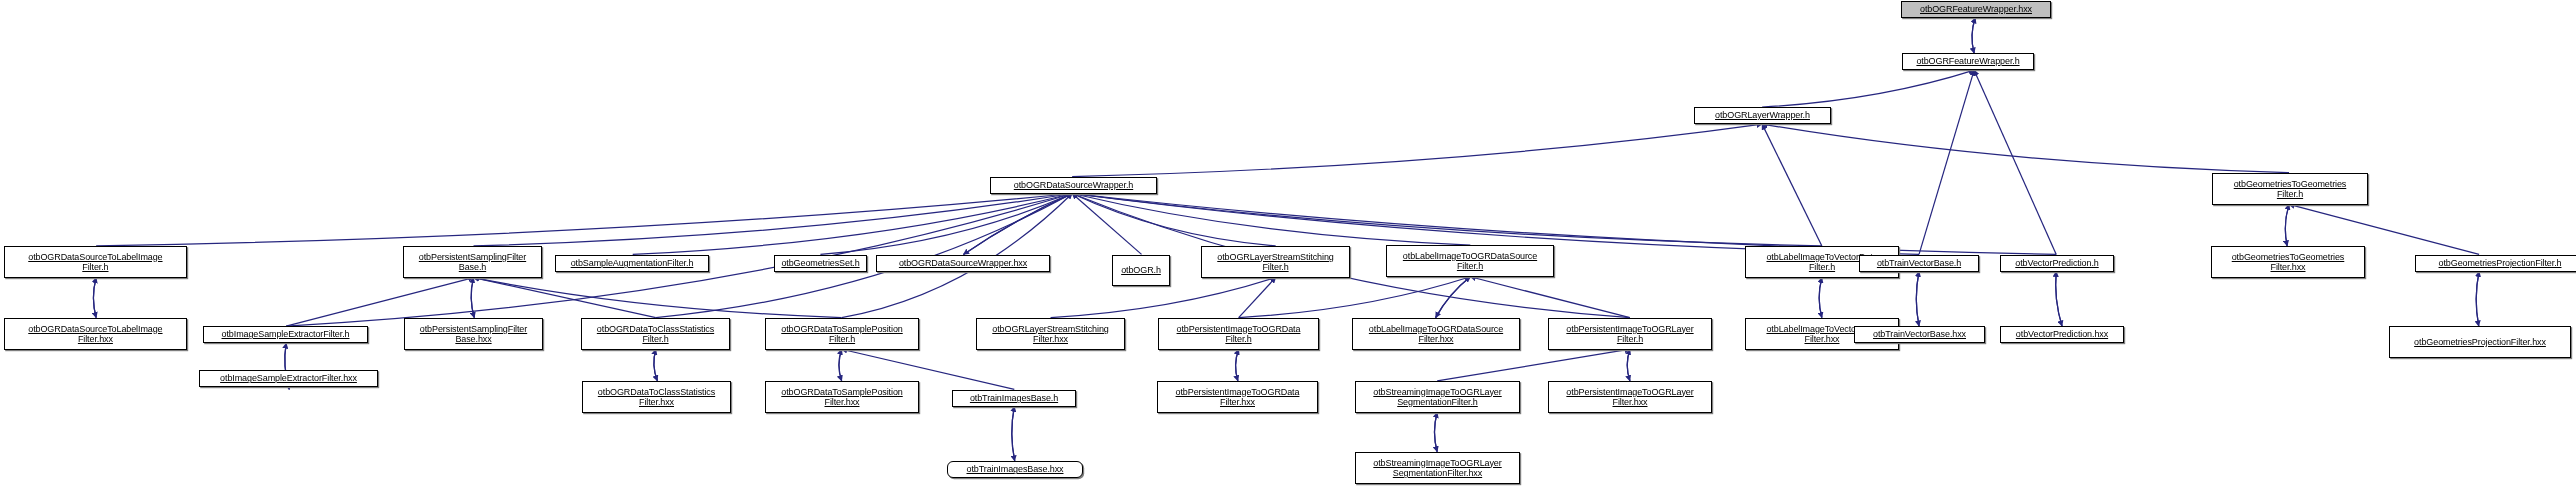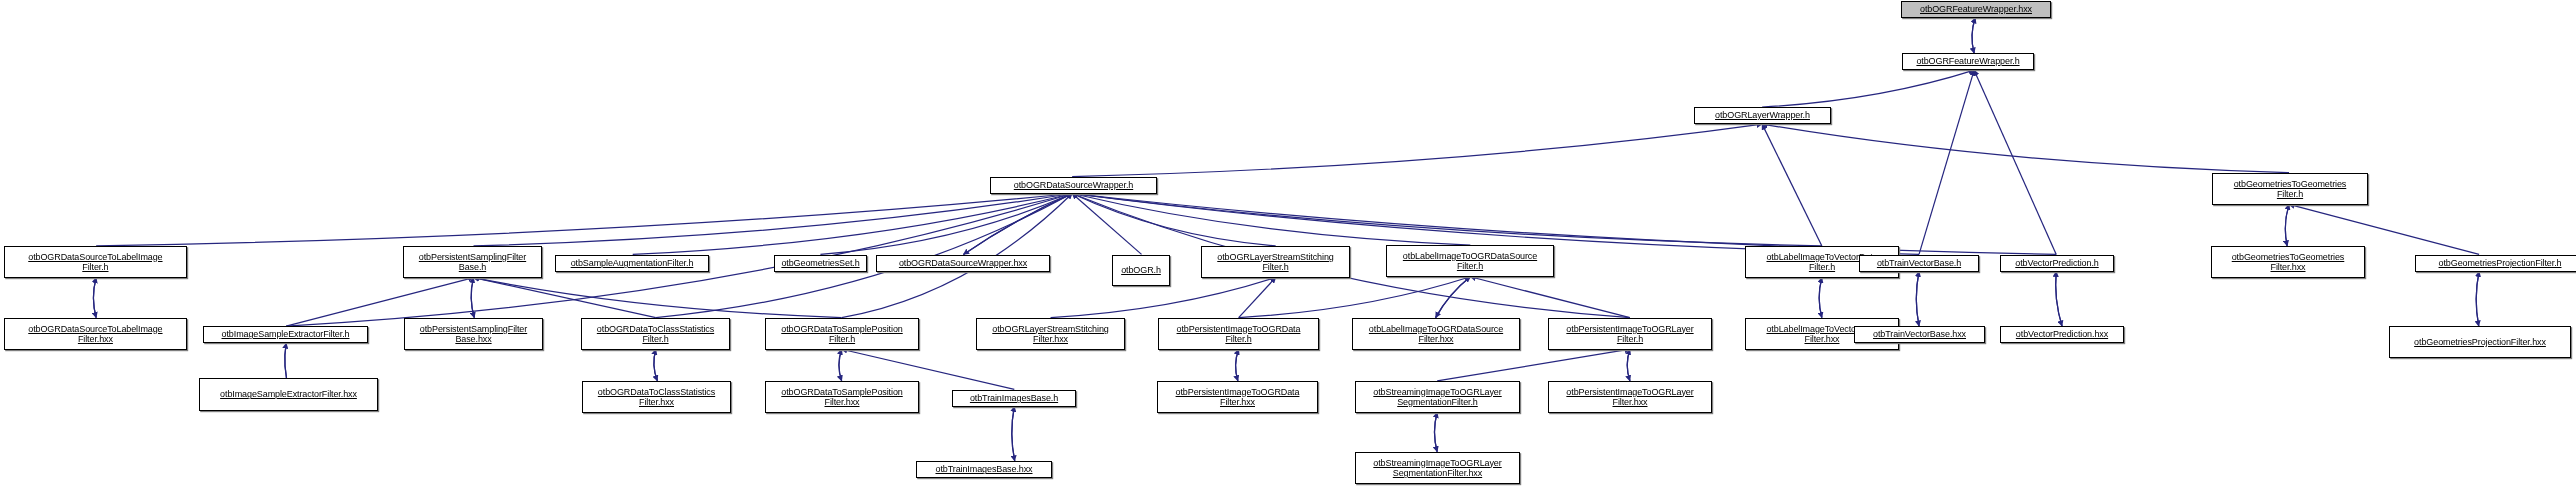--- a/index.html
+++ b/index.html
@@ -167,29 +167,29 @@
 Filter.h</span></div>
     <div class="node" title="otbLabelImageToOGRDataSourceFilter.hxx" style="left: 1352px; top: 318px; width: 168px; height: 32px;"><span class="node-label">otbLabelImageToOGRDataSource
 Filter.hxx</span></div>
     <div class="node" title="otbPersistentImageToOGRLayerFilter.h" style="left: 1548px; top: 318px; width: 164px; height: 32px;"><span class="node-label">otbPersistentImageToOGRLayer
 Filter.h</span></div>
     <div class="node" title="otbLabelImageToVectorDataFilter.hxx" style="left: 1745px; top: 318px; width: 154px; height: 32px;"><span class="node-label">otbLabelImageToVectorData
 Filter.hxx</span></div>
     <div class="node" title="otbTrainVectorBase.hxx" style="left: 1854px; top: 326px; width: 131px; height: 17px;"><span class="node-label">otbTrainVectorBase.hxx</span></div>
     <div class="node" title="otbVectorPrediction.hxx" style="left: 2000px; top: 326px; width: 124px; height: 17px;"><span class="node-label">otbVectorPrediction.hxx</span></div>
     <div class="node" title="otbGeometriesProjectionFilter.hxx" style="left: 2389px; top: 326px; width: 182px; height: 32px;"><span class="node-label">otbGeometriesProjectionFilter.hxx</span></div>
-    <div class="node" title="otbImageSampleExtractorFilter.hxx" style="left: 199px; top: 378px; width: 179px; height: 33px;"><span class="node-label">otbImageSampleExtractorFilter.hxx</span></div>
+    <div class="node" title="otbImageSampleExtractorFilter.hxx" style="left: 199px; top: 370px; width: 179px; height: 17px;"><span class="node-label">otbImageSampleExtractorFilter.hxx</span></div>
     <div class="node" title="otbOGRDataToClassStatisticsFilter.hxx" style="left: 582px; top: 381px; width: 149px; height: 32px;"><span class="node-label">otbOGRDataToClassStatistics
 Filter.hxx</span></div>
     <div class="node" title="otbOGRDataToSamplePositionFilter.hxx" style="left: 765px; top: 381px; width: 154px; height: 32px;"><span class="node-label">otbOGRDataToSamplePosition
 Filter.hxx</span></div>
     <div class="node" title="otbTrainImagesBase.h" style="left: 952px; top: 390px; width: 124px; height: 17px;"><span class="node-label">otbTrainImagesBase.h</span></div>
     <div class="node" title="otbPersistentImageToOGRDataFilter.hxx" style="left: 1157px; top: 381px; width: 161px; height: 32px;"><span class="node-label">otbPersistentImageToOGRData
 Filter.hxx</span></div>
     <div class="node" title="otbStreamingImageToOGRLayerSegmentationFilter.h" style="left: 1355px; top: 381px; width: 165px; height: 32px;"><span class="node-label">otbStreamingImageToOGRLayer
 SegmentationFilter.h</span></div>
     <div class="node" title="otbPersistentImageToOGRLayerFilter.hxx" style="left: 1548px; top: 381px; width: 164px; height: 32px;"><span class="node-label">otbPersistentImageToOGRLayer
 Filter.hxx</span></div>
-    <div class="node" title="otbTrainImagesBase.hxx" style="left: 916px; top: 461px; width: 136px; height: 17px;"><span class="node-label">otbTrainImagesBase.hxx</span></div>
+    <div class="node" title="otbTrainImagesBase.hxx" style="left: 947px; top: 461px; width: 136px; height: 17px; border-radius: 6px;"><span class="node-label">otbTrainImagesBase.hxx</span></div>
     <div class="node" title="otbStreamingImageToOGRLayerSegmentationFilter.hxx" style="left: 1355px; top: 452px; width: 165px; height: 32px;"><span class="node-label">otbStreamingImageToOGRLayer
 SegmentationFilter.hxx</span></div>
   </div>
 
 
 </body></html>

